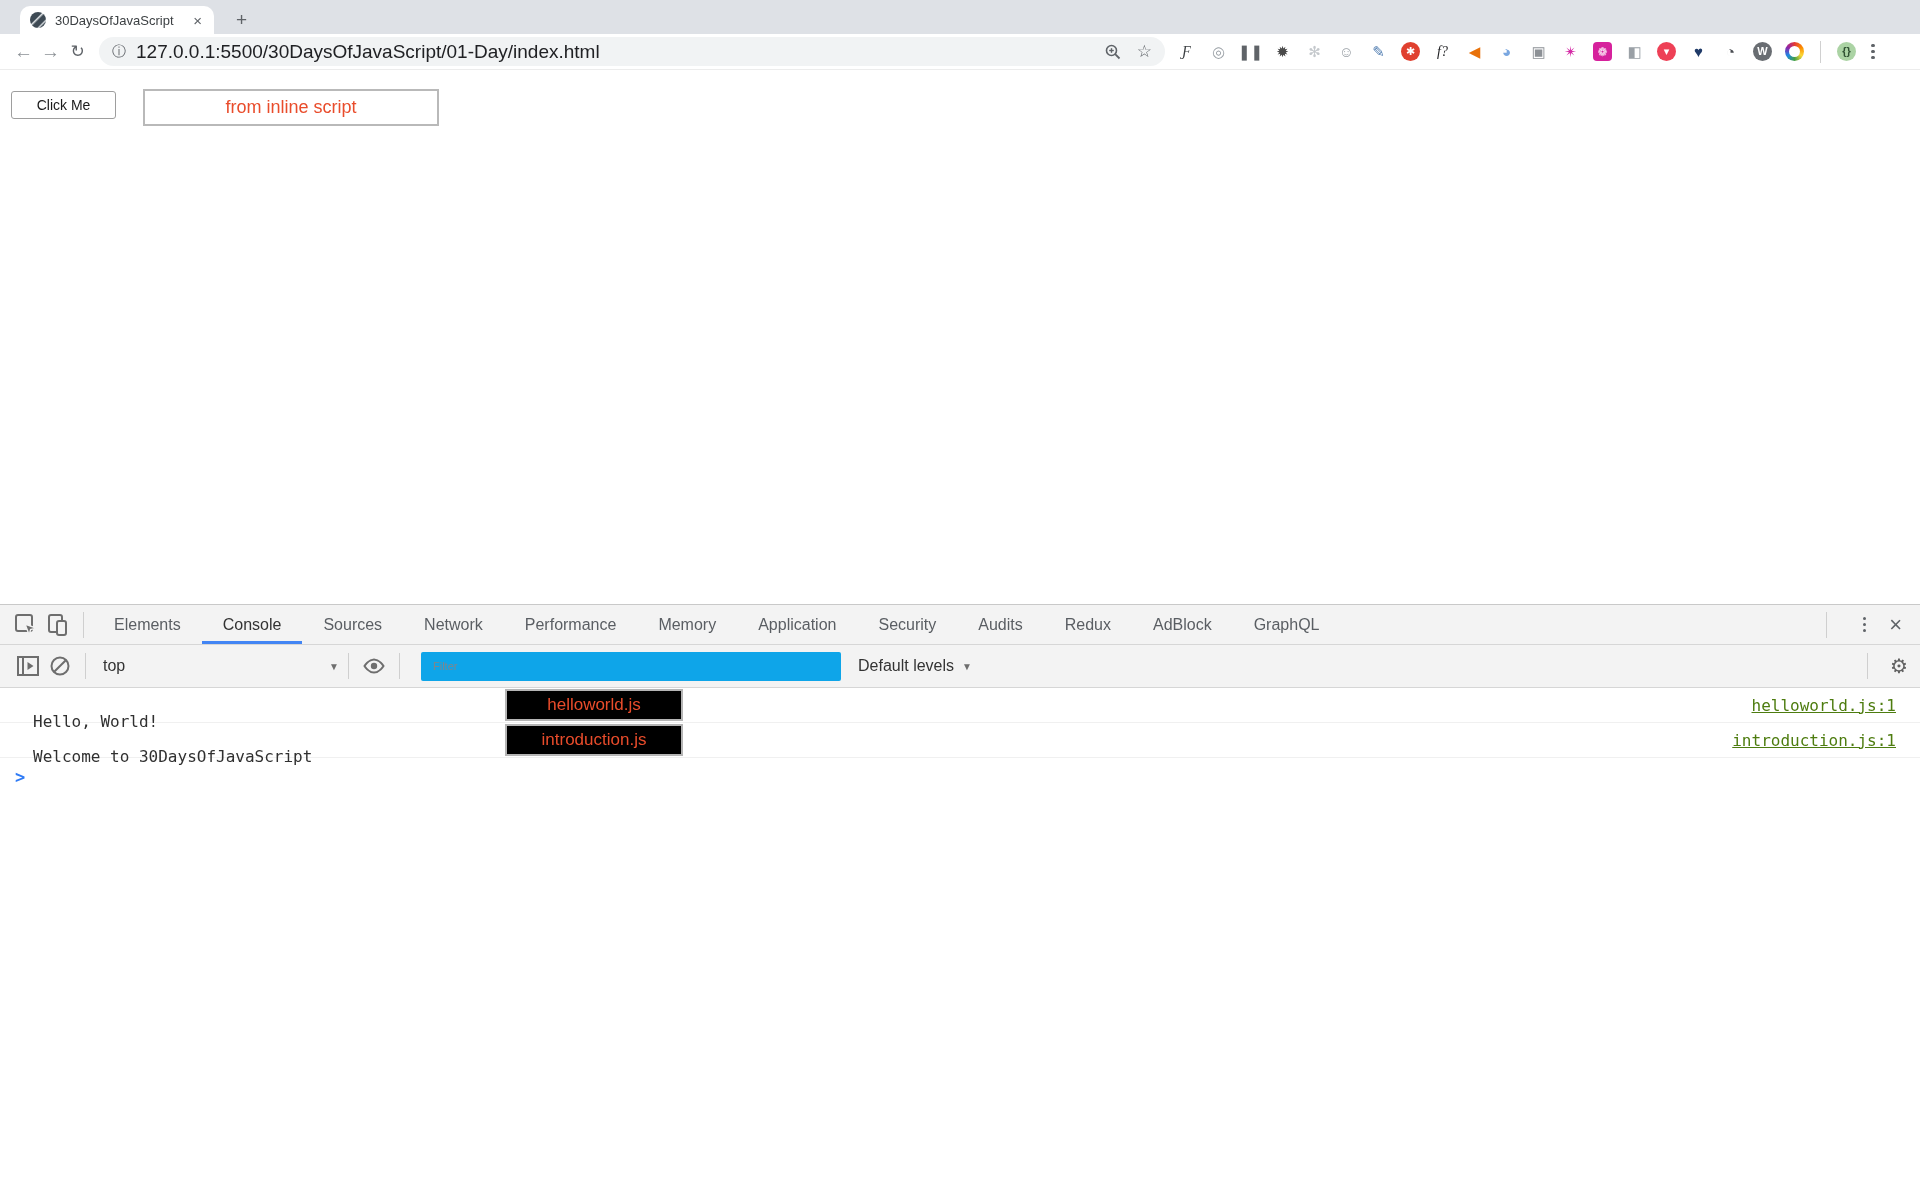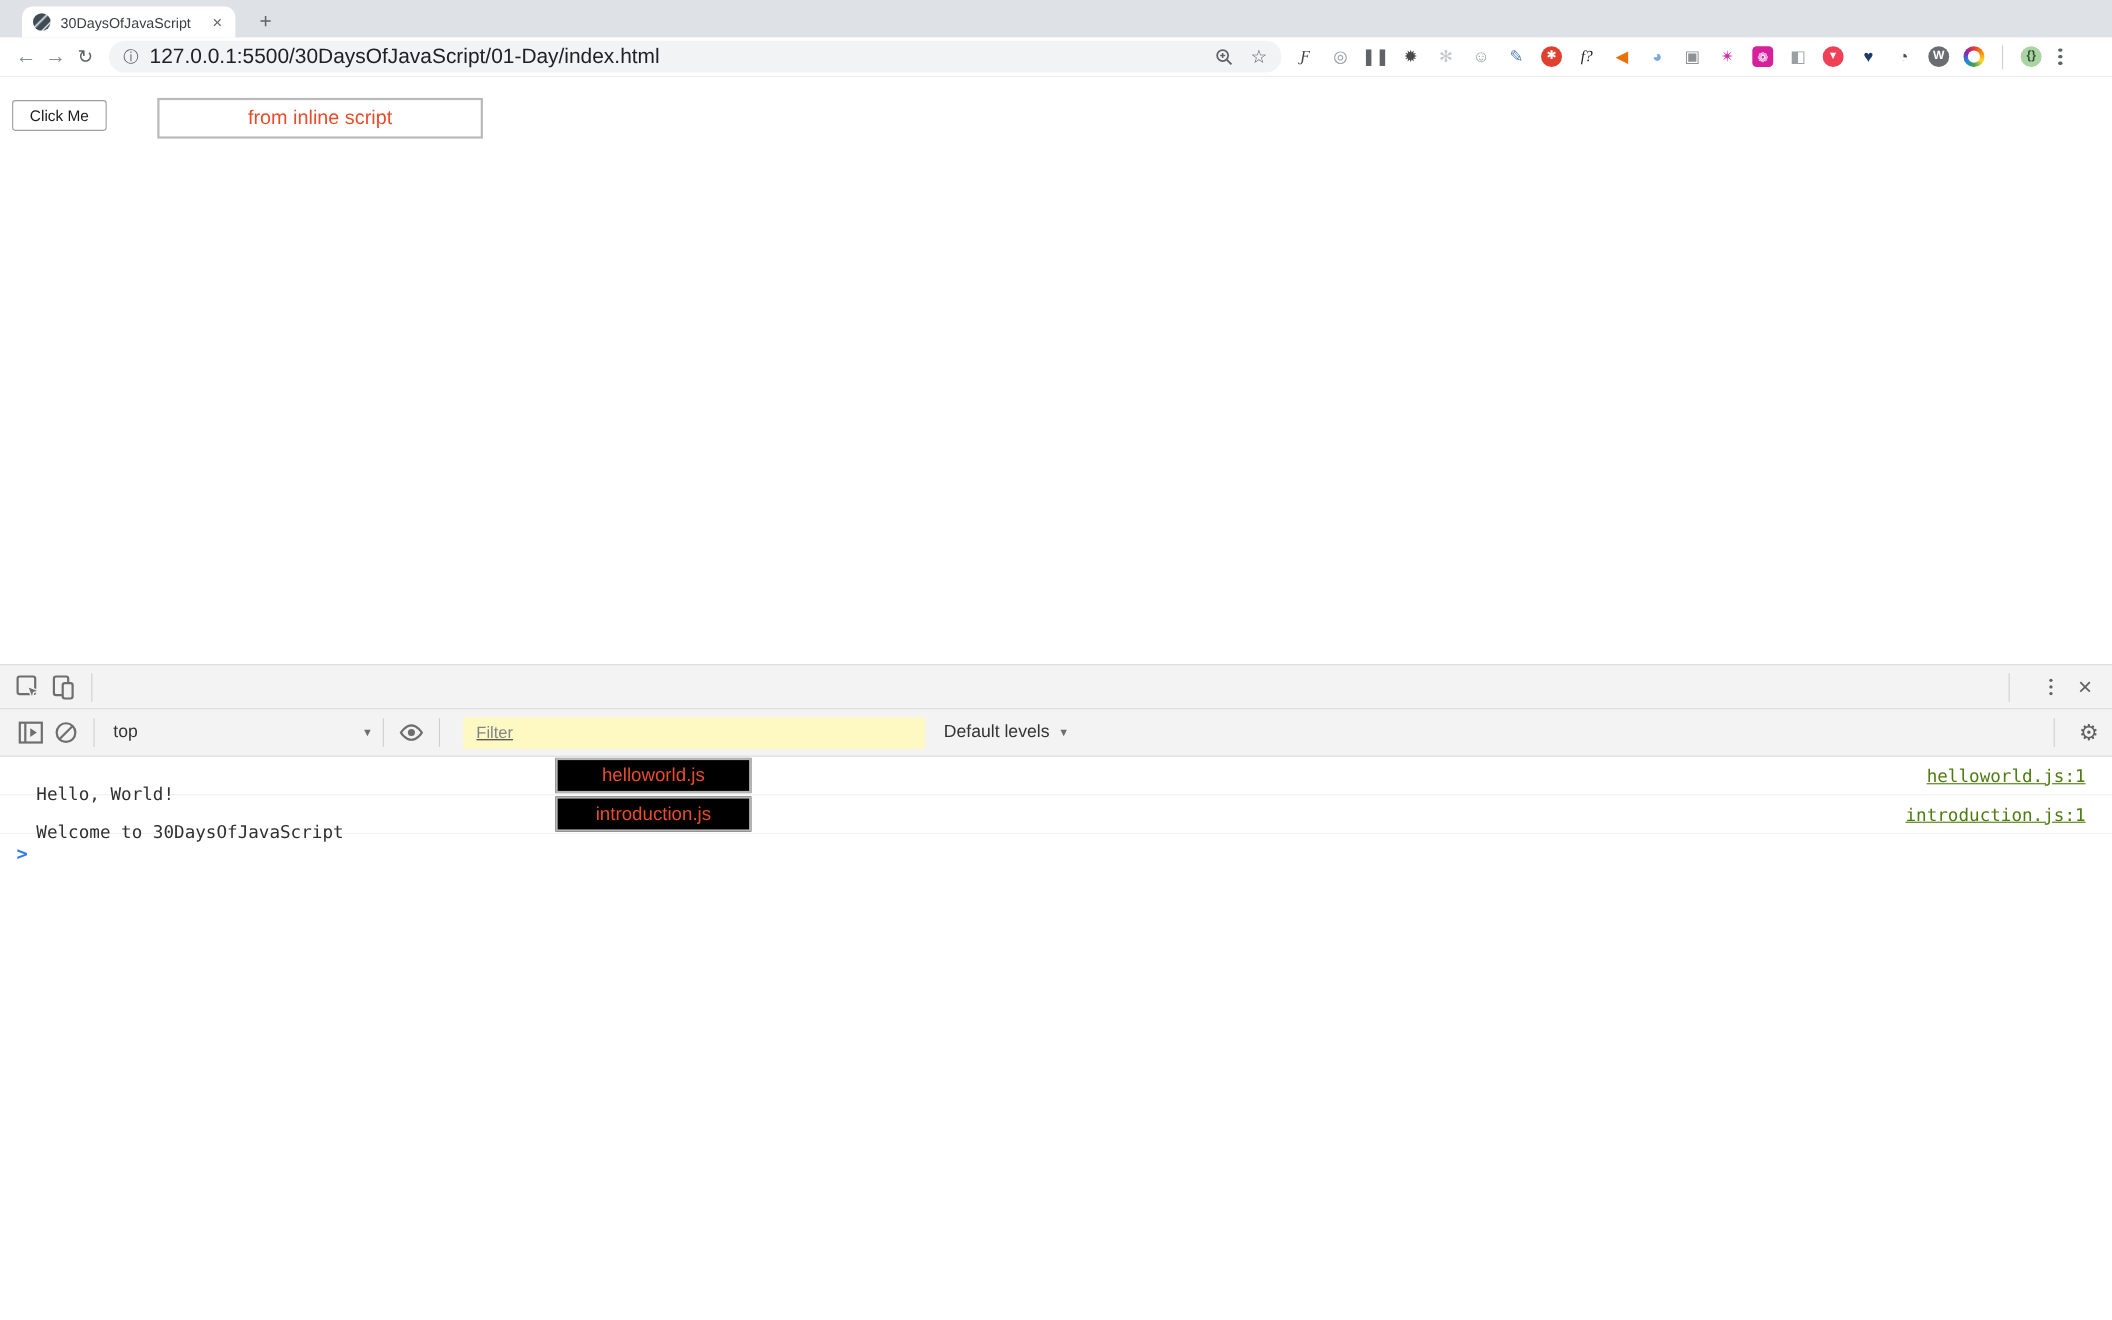--- a/index.html
+++ b/index.html
@@ -36,21 +36,21 @@
   .ext.bd { font-weight:bold; }
   .ext.ring { background:conic-gradient(#e53935,#fb8c00,#fdd835,#43a047,#1e88e5,#8e24aa,#e53935);
               border-radius:50%; position:relative; }
   .ext.ring::after { content:""; position:absolute; inset:4px; background:#fff; border-radius:50%; }
   .vsep { width:1px; height:22px; background:#d0d0d0; margin:0 3px; }
   .kebab { display:flex; flex-direction:column; gap:2.5px; padding:0 7px; margin-left:8px; }
   .kebab i { width:3.5px; height:3.5px; border-radius:50%; background:#5f6368; }
 
   
   .page { position:relative; height:533px; background:#fff; }
-  .clickme { position:absolute; left:11px; top:21px; width:86px; height:28px; background:#fff;
+  .clickme { position:absolute; left:11px; top:21px; width:105px; height:28px; background:#fff;
              border:1px solid #9e9e9e; border-radius:3px; font-size:14px; color:#1a1a1a;
              display:flex; align-items:center; justify-content:center; }
   .inline-box { position:absolute; left:143px; top:19px; width:296px; height:37px;
                 border:2px solid #b9b9b9; background:#fff; display:flex; align-items:center;
                 justify-content:center; font-size:18px; color:#e94c2b; }
 
   
   .devtools { position:absolute; top:604px; left:0; width:1920px; bottom:0;
               border-top:1px solid #c9c9c9; background:#fff; }
   .dt-tabbar { height:40px; background:#f3f3f3; border-bottom:1px solid #d6d6d6;
@@ -62,23 +62,23 @@
             color:#5a5e63; border-bottom:3px solid transparent; white-space:nowrap; }
   .dt-tab.active { color:#333; border-bottom-color:#4285f4; }
   .dt-right { margin-left:auto; display:flex; align-items:center; gap:12px; padding-right:14px; }
   .dt-close { font-size:22px; color:#5f6368; line-height:1; padding:0 4px; }
 
   .dt-toolbar { height:43px; background:#f3f3f3; border-bottom:1px solid #d6d6d6;
                 display:flex; align-items:center; padding:0 12px; }
   .ctx { display:flex; align-items:center; justify-content:space-between; width:236px;
          font-size:16px; color:#333; margin-left:8px; }
   .arrow { font-size:10px; color:#6e6e6e; }
-  .filter { width:420px; height:29px; background:#fef9c3; border:none; outline:none; border-radius:2px;
-            font-size:15px; padding:0 12px; color:#333; margin-left:12px;
-            font-family:"Liberation Sans",sans-serif;text-decoration:underline; }
+  .filter { width:420px; height:29px; background:#0ea5e9; border:none; outline:none; border-radius:2px;
+            font-size:11px; padding:0 12px; color:#333; margin-left:12px;
+            font-family:"Liberation Sans",sans-serif; }
   .filter::placeholder { color:#80868b; }
   .levels { display:flex; align-items:center; gap:8px; margin-left:17px; font-size:16px; color:#333; }
   .dt-tb-right { margin-left:auto; display:flex; align-items:center; gap:13px; }
   .gear { font-size:20px; color:#616161; }
 
   .console-area { background:#fff; }
   .console-row { position:relative; height:35px; border-bottom:1px solid #f0f0f0;
                  display:flex; align-items:center; padding:0 24px 0 33px;
                  font-family:"DejaVu Sans Mono",monospace; font-size:16px; color:#303030; }
   .msg { flex:1; white-space:nowrap;margin-top:33px; }
@@ -165,20 +165,34 @@
           <path d="M12 12 L23 16.2 L17.6 17.6 L16.2 23 Z" fill="#6e6e6e" stroke="#f3f3f3" stroke-width="1.4"></path>
         </svg>
     </span>
     <span class="dt-icon">
       <svg width="26" height="26" viewBox="0 0 26 26">
           <rect x="4" y="3" width="13" height="17" rx="2" fill="none" stroke="#6e6e6e" stroke-width="2"></rect>
           <rect x="12" y="9" width="9" height="14" rx="2" fill="#f3f3f3" stroke="#6e6e6e" stroke-width="2"></rect>
         </svg>
     </span>
     <span class="dt-sep"></span>
+    <div class="dt-tabs">
+        <div class="dt-tab">Elements</div>
+        <div class="dt-tab active">Console</div>
+        <div class="dt-tab">Sources</div>
+        <div class="dt-tab">Network</div>
+        <div class="dt-tab">Performance</div>
+        <div class="dt-tab">Memory</div>
+        <div class="dt-tab">Application</div>
+        <div class="dt-tab">Security</div>
+        <div class="dt-tab">Audits</div>
+        <div class="dt-tab">Redux</div>
+        <div class="dt-tab">AdBlock</div>
+        <div class="dt-tab">GraphQL</div>
+      </div>
     <div class="dt-right">
       <span class="dt-sep"></span>
       <span class="kebab">
           <i></i>
           <i></i>
           <i></i>
         </span>
       <span class="dt-close">×</span>
     </div>
   </div>

